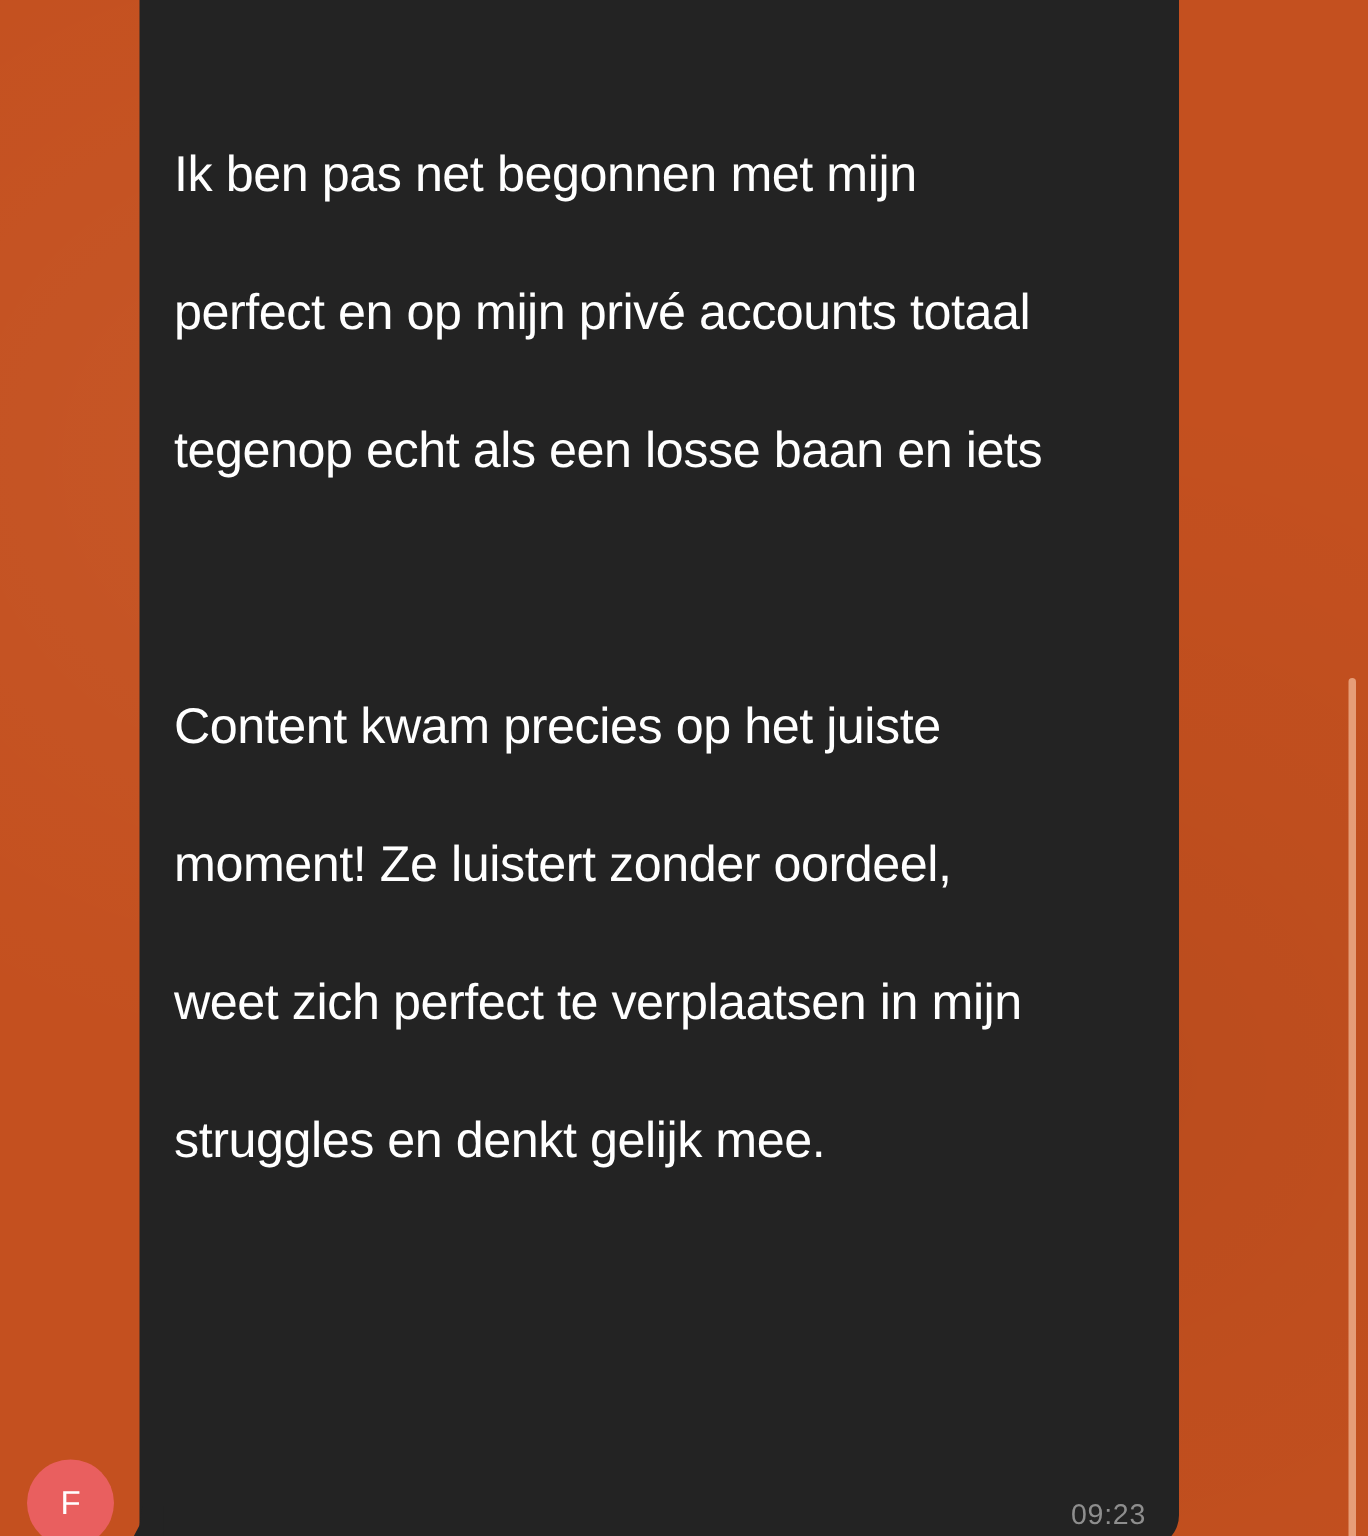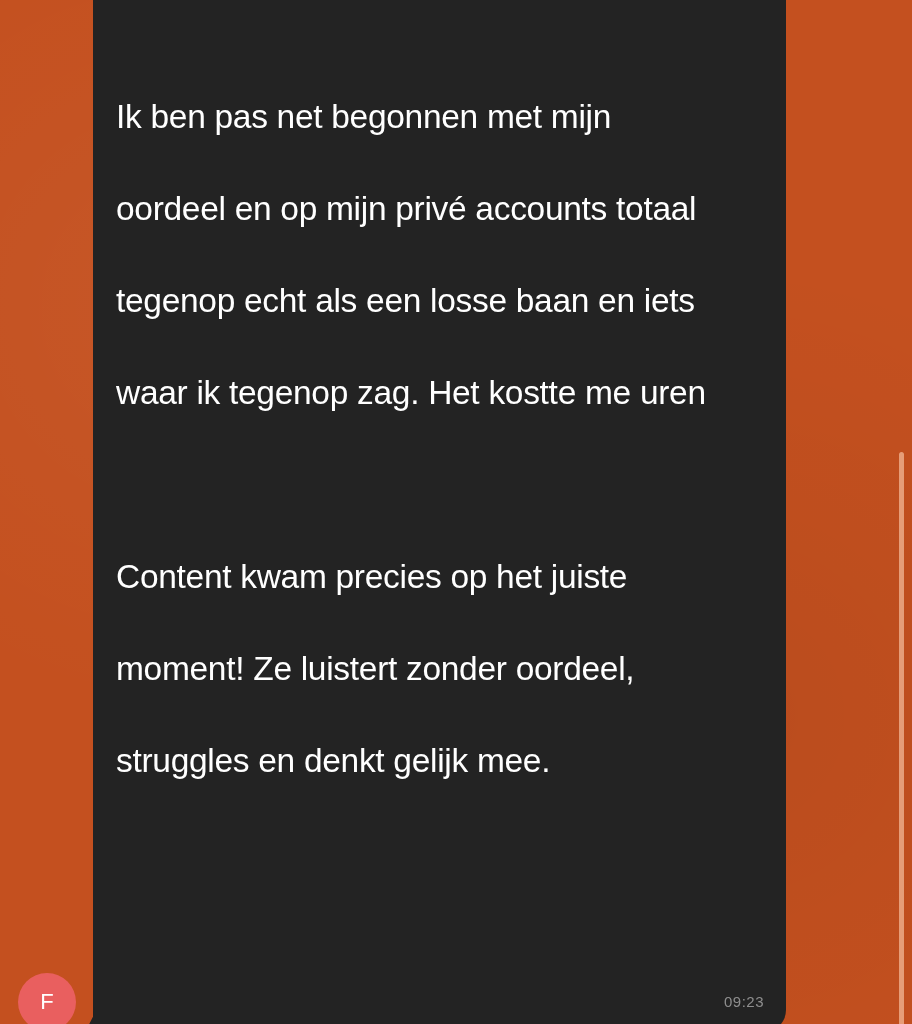--- a/index.html
+++ b/index.html
@@ -55,23 +55,23 @@
       display: block;
       white-space: nowrap;
       height: 46px;
     }
     .line.blank {
       height: 46px;
     }
     .timestamp {
       position: absolute;
       right: 22px;
-      bottom: 22px;
+      bottom: 10px;
       color: #8e8e8e;
-      font-size: 15px;
+      font-size: 19px;
       letter-spacing: 0.5px;
     }
     .avatar {
       position: absolute;
       left: 18px;
       top: 953px;
       width: 58px;
       height: 58px;
       border-radius: 50%;
       background: #e95f5f;
@@ -93,26 +93,26 @@
   </style>
 </head>
 <body>
 
 <div class="chat-area">
 
   <div class="bubble">
     <div class="bubble-tail"></div>
     <div class="message-text">
       <span class="line">Ik ben pas net begonnen met mijn</span>
-      <span class="line">oordeel en op mijn privé accounts totaal</span>
+      <span class="line">perfect en op mijn privé accounts totaal</span>
       <span class="line">tegenop echt als een losse baan en iets</span>
-      <span class="line">waar ik tegenop zag. Het kostte me uren</span>
       <span class="line blank"></span>
       <span class="line">Content kwam precies op het juiste</span>
       <span class="line">moment! Ze luistert zonder oordeel,</span>
+      <span class="line">weet zich perfect te verplaatsen in mijn</span>
       <span class="line">struggles en denkt gelijk mee.</span>
       
       
       
       
       
       
       
       
       

